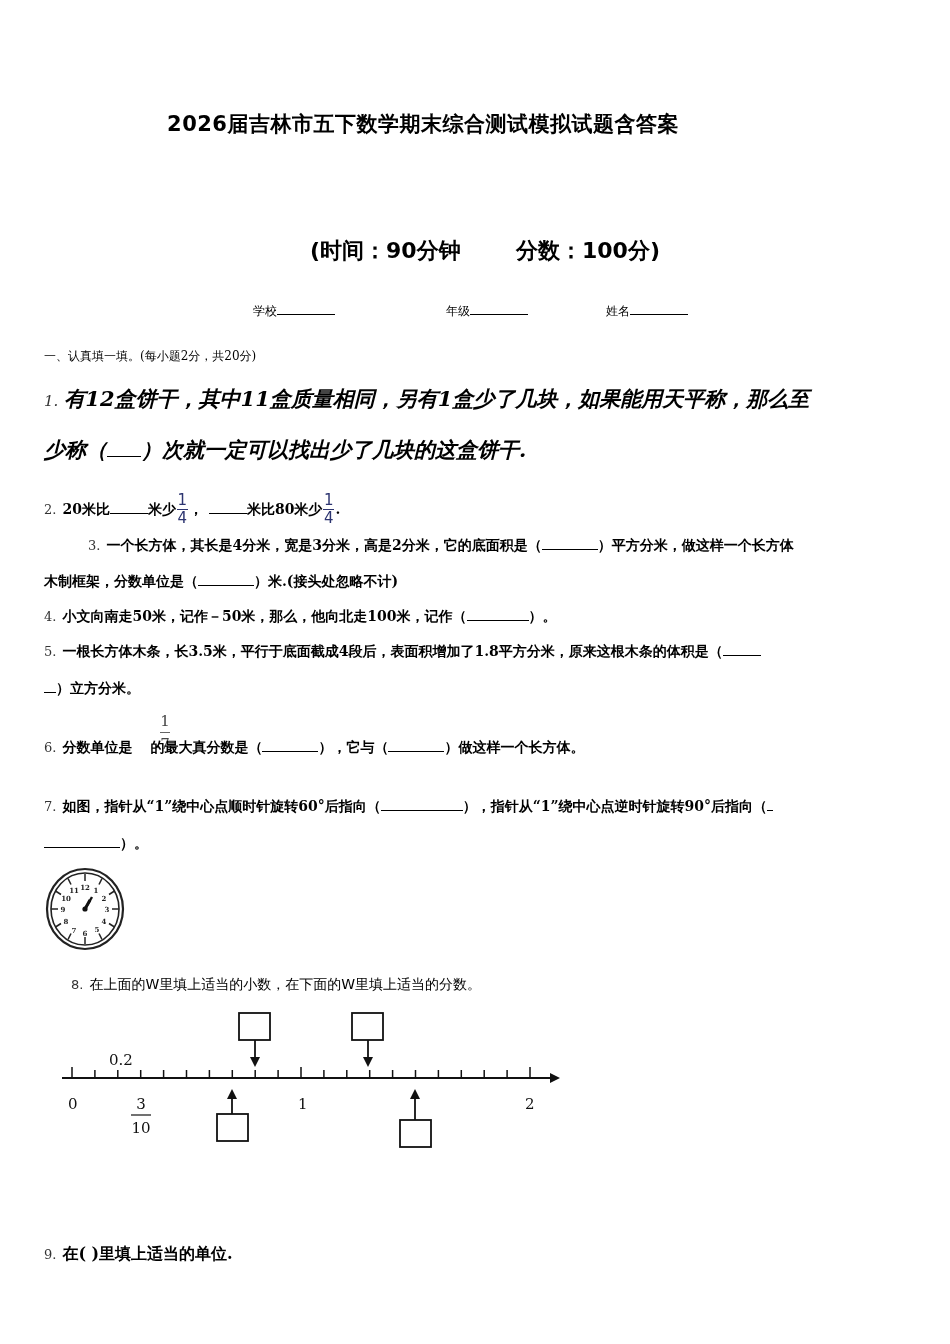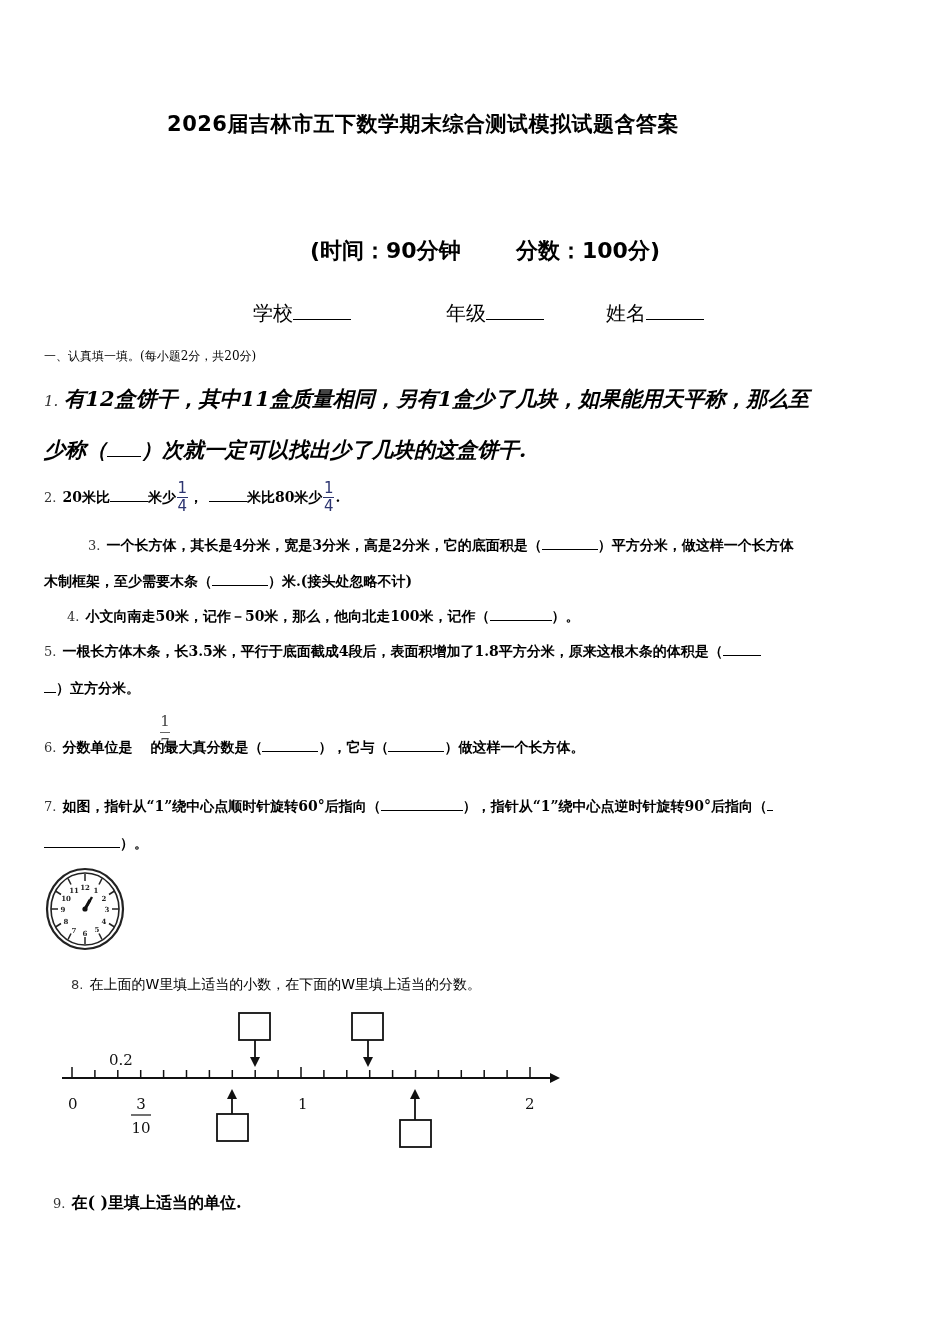--- a/index.html
+++ b/index.html
@@ -1,20 +1,20 @@
 <!DOCTYPE html>
 <html><head>
 <meta charset="utf-8">
 <style>
   html, body { margin: 0; padding: 0; background: #ffffff; }
   body { width: 950px; height: 1344px; position: relative; overflow: hidden; color: #000; font-family: "DejaVu Serif", serif; }
   .abs { position: absolute; white-space: nowrap; }
   .title { left: 0; width: 846px; top: 110px; text-align: center; font-family: "DejaVu Sans", sans-serif; font-weight: bold; font-size: 21px; letter-spacing: 0.5px; }
   .meta { top: 236px; font-family: "DejaVu Sans", sans-serif; font-weight: bold; font-size: 22px; }
-  .field { top: 300px; font-family: Liberation Sans, sans-serif; font-size: 20px; }
+  .field { top: 300px; font-family: Liberation Sans, sans-serif; font-size: 12px; }
   .field .ul { display: inline-block; width: 58px; border-bottom: 1px solid #000; height: 14px; vertical-align: baseline; }
   .section { left: 44px; top: 348px; font-size: 12px; }
   .q { left: 44px; font-size: 14px; font-weight: bold; }
   .q .num { font-weight: normal; color: #333; font-size: 13px; margin-right: 6px; }
   .q1 { font-size: 21px; font-style: italic; }
   .q1 .num { font-size: 15px; }
   .blank { display: inline-block; border-bottom: 1.3px solid #000; height: 1em; vertical-align: baseline; }
   .frac { display: inline-flex; flex-direction: column; align-items: center; vertical-align: middle; font-weight: normal; font-family: "DejaVu Sans", sans-serif; color: #2c3470; font-size: 15px; line-height: 17px; margin: 0 1px; }
   .frac .bar { width: 11px; border-top: 1.3px solid #2c3470; }
   .frac7 { position: absolute; font-weight: normal; font-size: 15px; color: #444; text-align: center; width: 14px; }
@@ -42,40 +42,40 @@
 
 <div class="abs section">一、认真填一填。(每小题2分，共20分)</div>
 
 <div class="abs q q1" style="top:385px;">
   <span class="num">1.</span><span>有12盒饼干，其中11盒质量相同，另有1盒少了几块，如果能用天平称，那么至</span>
 </div>
 <div class="abs q q1" style="top:435px;">
   <span>少称（</span><span class="blank" style="width:34px;"></span><span>）次就一定可以找出少了几块的这盒饼干.</span>
 </div>
 
-<div class="abs q" style="top:480px;">
+<div class="abs q" style="top:492px;">
   <span class="num">2.</span><span>20米比</span><span class="blank" style="width:38px;"></span><span>米少</span><span class="frac">
       <span>1</span>
       <span class="bar"></span>
       <span>4</span>
     </span><span>，</span><span class="blank" style="width:38px;margin-left:6px;"></span><span>米比80米少</span><span class="frac">
       <span>1</span>
       <span class="bar"></span>
       <span>4</span>
     </span><span>.</span>
 </div>
 
 <div class="abs q" style="top:535px;margin-left:44px;">
   <span class="num">3.</span><span>一个长方体，其长是4分米，宽是3分米，高是2分米，它的底面积是（</span><span class="blank" style="width:56px;"></span><span>）平方分米，做这样一个长方体</span>
 </div>
 <div class="abs q" style="top:571px;">
-  <span>木制框架，至少需要木条（</span><span class="blank" style="width:56px;"></span><span>）米.(接头处忽略不计)</span>
-</div>
-
-<div class="abs q" style="top:606px;margin-left:23px;">
+  <span>木制框架，分数单位是（</span><span class="blank" style="width:56px;"></span><span>）米.(接头处忽略不计)</span>
+</div>
+
+<div class="abs q" style="top:606px;">
   <span class="num">4.</span><span>小文向南走50米，记作－50米，那么，他向北走100米，记作（</span><span class="blank" style="width:62px;"></span><span>）。</span>
 </div>
 
 <div class="abs q" style="top:641px;">
   <span class="num">5.</span><span>一根长方体木条，长3.5米，平行于底面截成4段后，表面积增加了1.8平方分米，原来这根木条的体积是（</span><span class="blank" style="width:38px;"></span>
 </div>
 <div class="abs q" style="top:678px;">
   <span class="blank" style="width:12px;"></span><span>）立方分米。</span>
 </div>
 
@@ -190,15 +190,15 @@
     <line x1="177" y1="92" x2="177" y2="109" stroke="#111" stroke-width="1.8"></line>
     <rect x="162" y="109" width="31" height="27" fill="#fff" stroke="#111" stroke-width="1.8"></rect>
   </g>
   <g>
     <polygon points="355,94 365,94 360,84" fill="#111"></polygon>
     <line x1="360" y1="92" x2="360" y2="115" stroke="#111" stroke-width="1.8"></line>
     <rect x="345" y="115" width="31" height="27" fill="#fff" stroke="#111" stroke-width="1.8"></rect>
   </g>
 </svg>
 
-<div class="abs q" style="top:1193px; font-size:16px;margin-left:9px;">
+<div class="abs q" style="top:1244px; font-size:16px;">
   <span class="num">9.</span><span>在(  )里填上适当的单位.</span>
 </div>
 
 </body></html>

